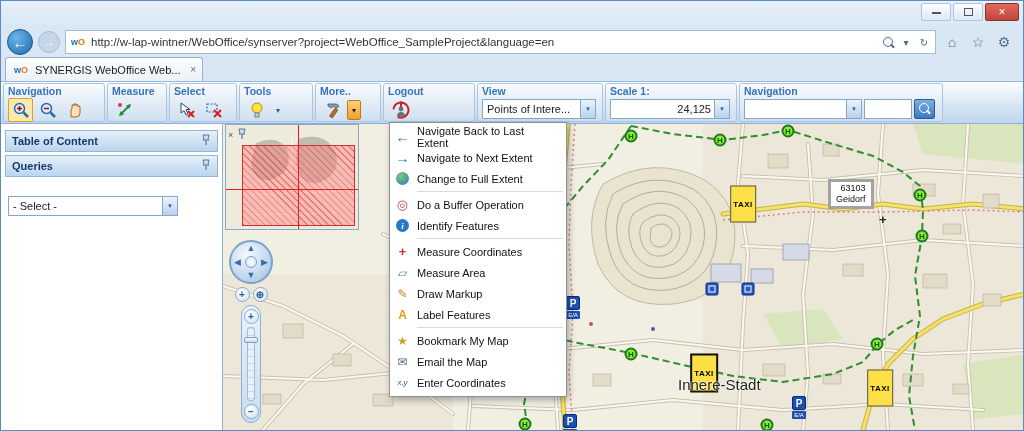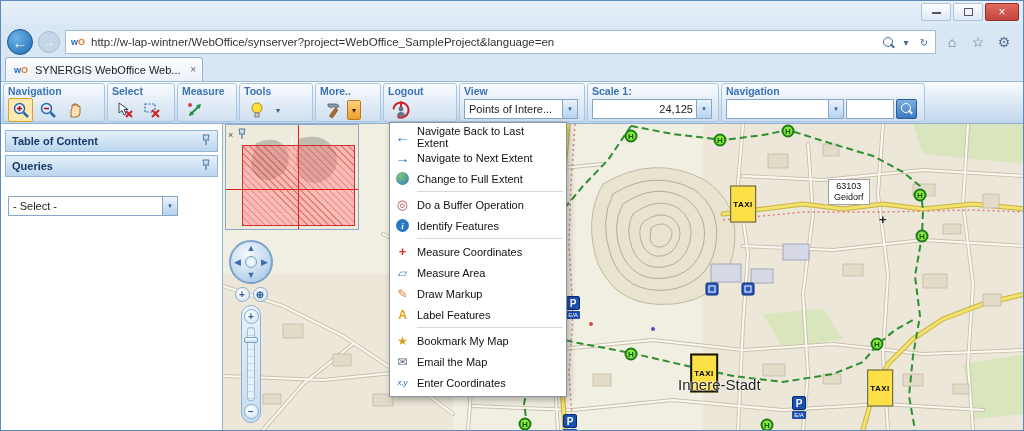--- a/index.html
+++ b/index.html
@@ -43,21 +43,21 @@
   .tab-close { color:#667; font-size:10px; }
 
   
   .toolbar { height:43px; background:linear-gradient(#fbfdff,#d8e6f4 55%,#c0d6ec); border-top:1px solid #9ab6d2;
              border-bottom:1px solid #8fb0d0; display:flex; padding:1px 2px; gap:2px; }
   .tgroup { border:1px solid #a8c6e4; border-radius:3px; padding:1px 4px 2px; display:flex; flex-direction:column;
             background:rgba(255,255,255,0.22); flex:none; }
   .tgroup-label { font-size:10.5px; font-weight:bold; color:#3a72b8; line-height:13px; }
   .tgroup-row { display:flex; align-items:center; gap:2px; flex:1; }
   .g-nav{width:102px}.g-sel{width:68px}.g-meas{width:60px}.g-tools{width:74px}.g-more{width:66px}
-  .g-logout{width:74px}.g-view{width:126px}.g-scale{width:132px}.g-qs{width:204px}.g-help{width:66px}
+  .g-logout{width:92px}.g-view{width:126px}.g-scale{width:132px}.g-qs{width:204px}.g-help{width:66px}
   .tbtn { width:25px; height:24px; display:flex; align-items:center; justify-content:center; border:1px solid transparent; border-radius:2px; }
   .tbtn.active { background:#ffe9ae; border-color:#e0a020; }
   .dd-btn { width:14px; height:20px; display:flex; align-items:center; justify-content:center; font-size:8px; color:#345a85; }
   .dd-btn.open { background:linear-gradient(#ffd080,#ef9f2e); border:1px solid #c07818; border-radius:2px; color:#3a2408; }
   .sel { height:20px; background:#fff; border:1px solid #86a7c8; display:flex; align-items:center; font-size:11px; color:#222; padding-left:4px; }
   .sel-text { flex:1; white-space:nowrap; overflow:hidden; }
   .sel-text.num { text-align:right; padding-right:3px; }
   .sel-arrow { width:15px; height:18px; background:linear-gradient(#eaf3fc,#b6d2ee); border-left:1px solid #86a7c8;
                display:flex; align-items:center; justify-content:center; font-size:7px; color:#2a5a9a; flex:none; }
   .qs-input { width:48px; height:20px; border:1px solid #86a7c8; background:#fff; font-size:11px; padding:0 3px; font-family:inherit; }
@@ -84,22 +84,22 @@
   .taxi { position:absolute; background:#fde047; border:1px solid #555; color:#000; font-size:8px; font-weight:bold;
           padding:12px 2px; line-height:11px; transform:translate(-50%,-50%); letter-spacing:0.5px; }
   .taxi.boxed { border:2px solid #111; }
   .parking { position:absolute; transform:translate(-50%,0); display:flex; flex-direction:column; align-items:center; gap:1px; }
   .parking .pbox { width:14px; height:14px; background:#1a50b0; border:1px solid #0a2a70; color:#fff; font-size:10px; font-weight:bold;
                    display:flex; align-items:center; justify-content:center; border-radius:2px; }
   .parking .psub { background:#1a50b0; color:#fff; font-size:6px; padding:0 2px; line-height:8px; border-radius:1px; }
   .poi { position:absolute; width:13px; height:13px; background:#2858c0; border:1px solid #0a2a70; border-radius:2px;
          display:flex; align-items:center; justify-content:center; transform:translate(-50%,-50%); }
   .poi::after { content:''; width:5px; height:5px; border:1.5px solid #fff; }
-  .district { position:absolute; left:605px; top:55px; background:#fff; border:1px solid #a3a3a3; font-size:9px; color:#111;
-              padding:1px 5px; text-align:center; line-height:11px; }
+  .district { position:absolute; left:605px; top:55px; background:#fff; border:3px solid #a3a3a3; font-size:9px; color:#111;
+              padding:1px 5px; text-align:right; line-height:11px; }
   .map-cross { position:absolute; left:656px; top:88px; font-size:13px; color:#222; font-weight:bold; }
   .arealbl { position:absolute; left:455px; top:252px; font-size:15px; color:#222; text-shadow:0 0 2px #fff, 0 0 2px #fff; }
 
   
   .overview { position:absolute; left:2px; top:0; width:134px; height:106px; background:#f0ede1; border:1px solid #8fa8c8; z-index:10; }
   .ov-icons { position:absolute; top:1px; left:2px; display:flex; gap:4px; z-index:6; align-items:center; }
   .ov-close { font-size:9px; color:#456; }
   .extent { position:absolute; left:16px; top:20px; right:3px; bottom:3px; border:1px solid #d03030;
             background-color:rgba(255,130,130,0.45);
             background-image:repeating-linear-gradient(45deg, rgba(210,0,0,0.35) 0 1px, transparent 1px 5px); z-index:4; }
@@ -226,47 +226,47 @@
             </svg>
         </div>
         <div class="tbtn">
           <svg width="18" height="18">
               <path d="M5,16 L5,10 Q5,8 6,8 L6,5 Q6,3.6 7,3.6 Q8,3.6 8,5 L8,4 Q8,2.6 9,2.6 Q10,2.6 10,4 L10,4.6 Q10,3.2 11,3.2 Q12,3.2 12,4.6 L12,6 Q12,5 13,5 Q14,5 14,6.5 L14,12 Q14,16 10,16 Z" fill="#ffe0b0" stroke="#9a6a30"></path>
             </svg>
         </div>
       </div>
     </div>
 
-    <div class="tgroup g-sel">
-      <div class="tgroup-label">Select</div>
-      <div class="tgroup-row">
-        <div class="tbtn">
-          <svg width="18" height="18">
-              <polygon points="3,2 3,12 6,9.5 8,14 10,13 8,8.5 12,8.5" fill="#fff" stroke="#334466"></polygon>
-              <path d="M10,10 L16,16 M16,10 L10,16" stroke="#d02020" stroke-width="2"></path>
-            </svg>
-        </div>
-        <div class="tbtn">
-          <svg width="18" height="18">
-              <rect x="2" y="3" width="10" height="8" fill="none" stroke="#3366aa" stroke-width="1.2" stroke-dasharray="2 1.5"></rect>
-              <path d="M9,9 L16,16 M16,9 L9,16" stroke="#d02020" stroke-width="2"></path>
-            </svg>
-        </div>
-      </div>
-    </div>
-
     <div class="tgroup g-meas">
       <div class="tgroup-label">Measure</div>
       <div class="tgroup-row">
         <div class="tbtn">
           <svg width="18" height="18">
               <line x1="4" y1="14" x2="14" y2="4" stroke="#209040" stroke-width="2"></line>
               <polygon points="15,3 10,4.6 13.4,8" fill="#209040"></polygon>
               <polygon points="3,15 8,13.4 4.6,10" fill="#209040"></polygon>
               <circle cx="4" cy="4" r="2" fill="#d04040"></circle>
+            </svg>
+        </div>
+      </div>
+    </div>
+
+    <div class="tgroup g-sel">
+      <div class="tgroup-label">Select</div>
+      <div class="tgroup-row">
+        <div class="tbtn">
+          <svg width="18" height="18">
+              <polygon points="3,2 3,12 6,9.5 8,14 10,13 8,8.5 12,8.5" fill="#fff" stroke="#334466"></polygon>
+              <path d="M10,10 L16,16 M16,10 L10,16" stroke="#d02020" stroke-width="2"></path>
+            </svg>
+        </div>
+        <div class="tbtn">
+          <svg width="18" height="18">
+              <rect x="2" y="3" width="10" height="8" fill="none" stroke="#3366aa" stroke-width="1.2" stroke-dasharray="2 1.5"></rect>
+              <path d="M9,9 L16,16 M16,9 L9,16" stroke="#d02020" stroke-width="2"></path>
             </svg>
         </div>
       </div>
     </div>
 
     <div class="tgroup g-tools">
       <div class="tgroup-label">Tools</div>
       <div class="tgroup-row">
         <div class="tbtn">
           <svg width="18" height="18">

